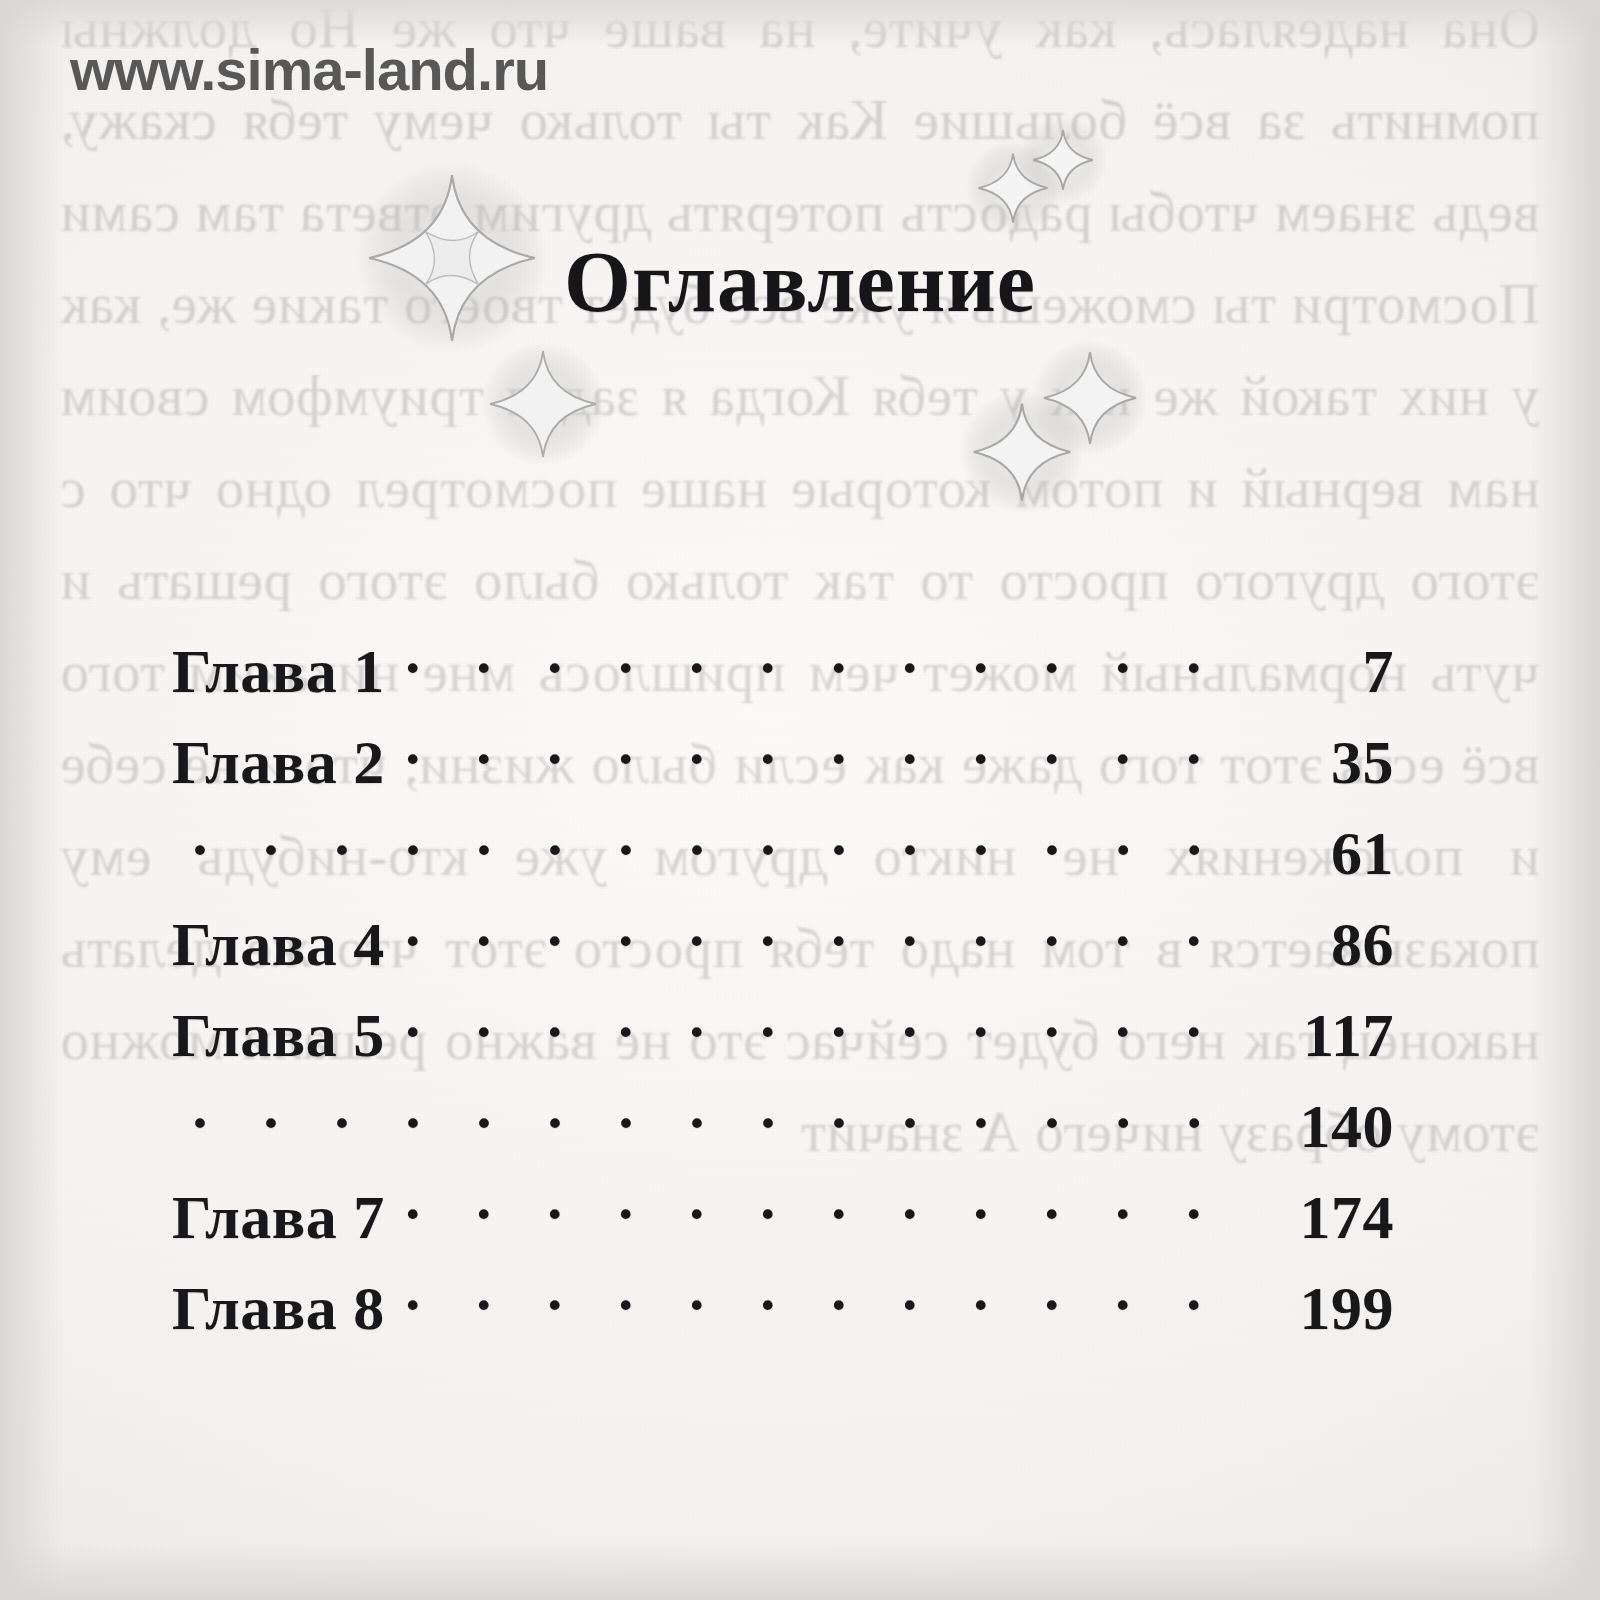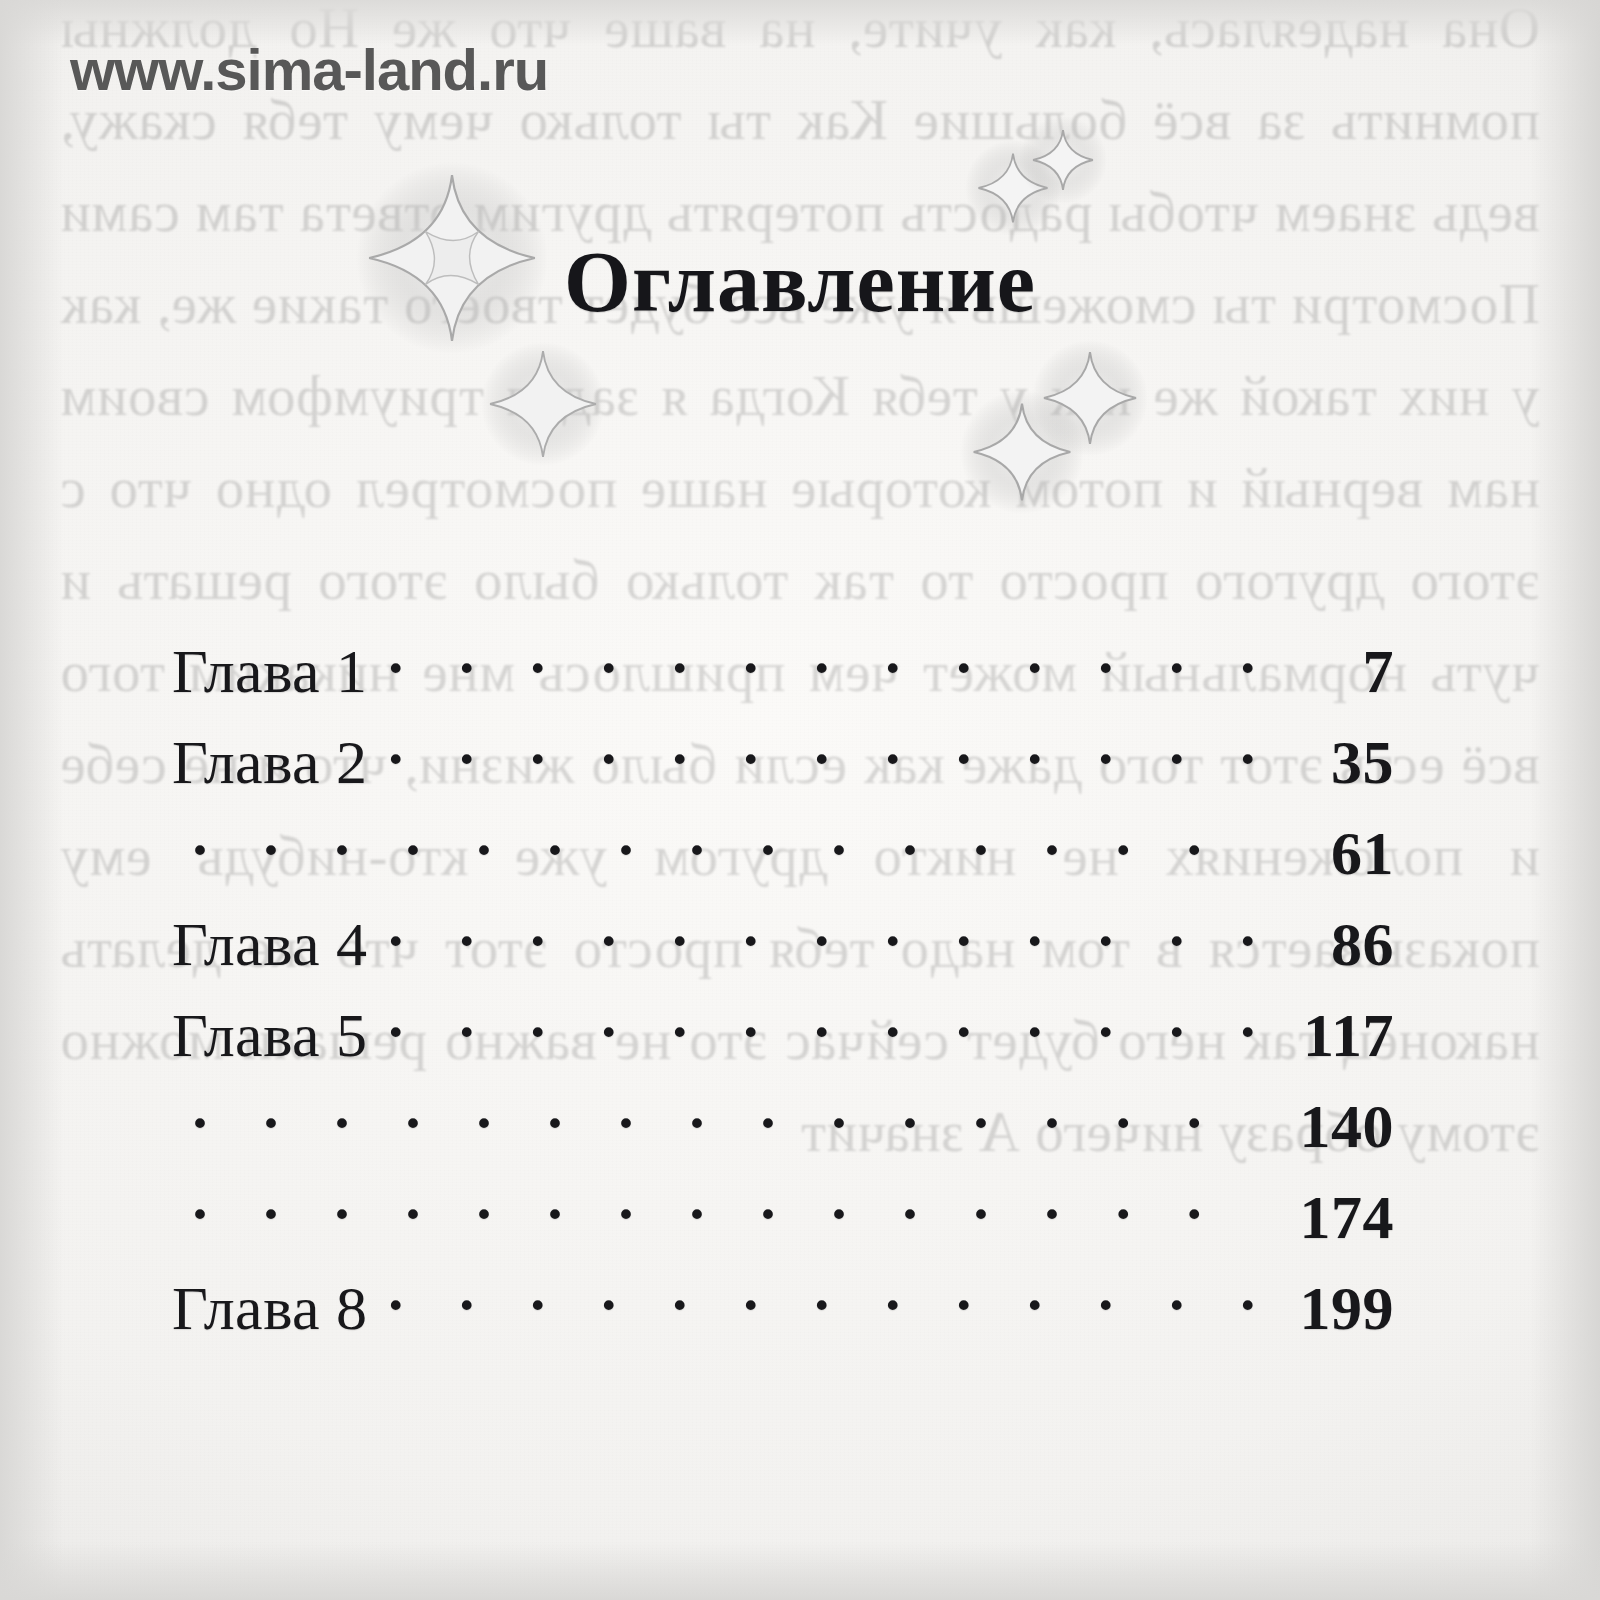--- a/index.html
+++ b/index.html
@@ -140,21 +140,21 @@
   .toc-row {
     display: flex;
     align-items: baseline;
     height: 91px;
     font-size: 62px;
     color: #18181b;
     font-family: "Liberation Serif", serif;
     text-shadow: 0 1px 1px rgba(130,130,130,.22);
   }
   .toc-label {
-    font-weight: 400;
+    font-weight: 700;
     white-space: nowrap;
     letter-spacing: .5px;
   }
   .toc-dots {
     flex: 1 1 auto;
     overflow: hidden;
     white-space: nowrap;
     margin: 0 6px 0 18px;
     font-weight: 700;
     letter-spacing: 18px;
@@ -279,20 +279,21 @@
       <span class="toc-dots">· · · · · · · · · · · · · · · · · · · · · · · · · · · · · · · · · · · ·</span>
       <span class="toc-page">117</span>
     </div>
 
     <div class="toc-row">
       <span class="toc-dots">· · · · · · · · · · · · · · · · · · · · · · · · · · · · · · · · · · · ·</span>
       <span class="toc-page">140</span>
     </div>
 
     <div class="toc-row">
+      <span class="toc-label">Глава 7</span>
       <span class="toc-dots">· · · · · · · · · · · · · · · · · · · · · · · · · · · · · · · · · · · ·</span>
       <span class="toc-page">174</span>
     </div>
 
     <div class="toc-row">
       <span class="toc-label">Глава 8</span>
       <span class="toc-dots">· · · · · · · · · · · · · · · · · · · · · · · · · · · · · · · · · · · ·</span>
       <span class="toc-page">199</span>
     </div>
 

